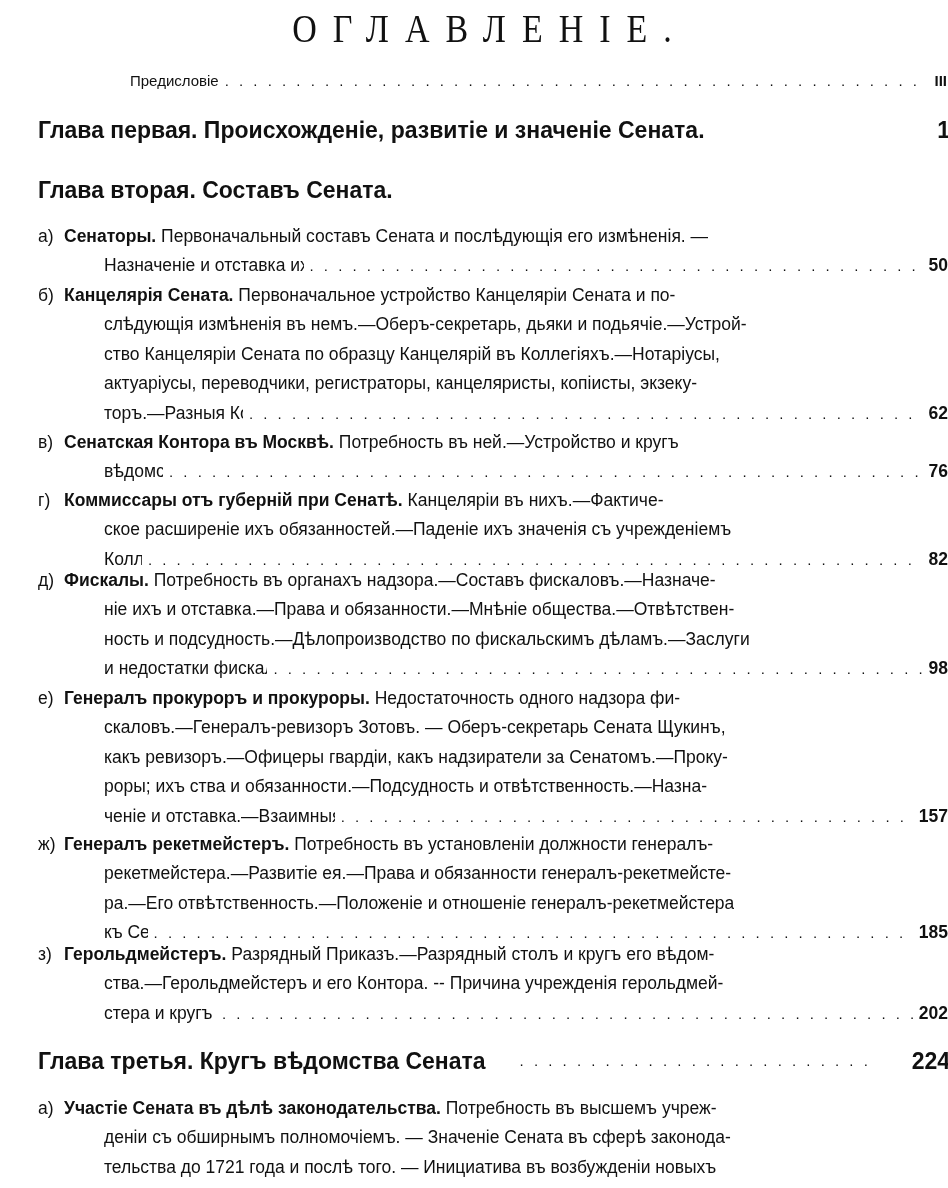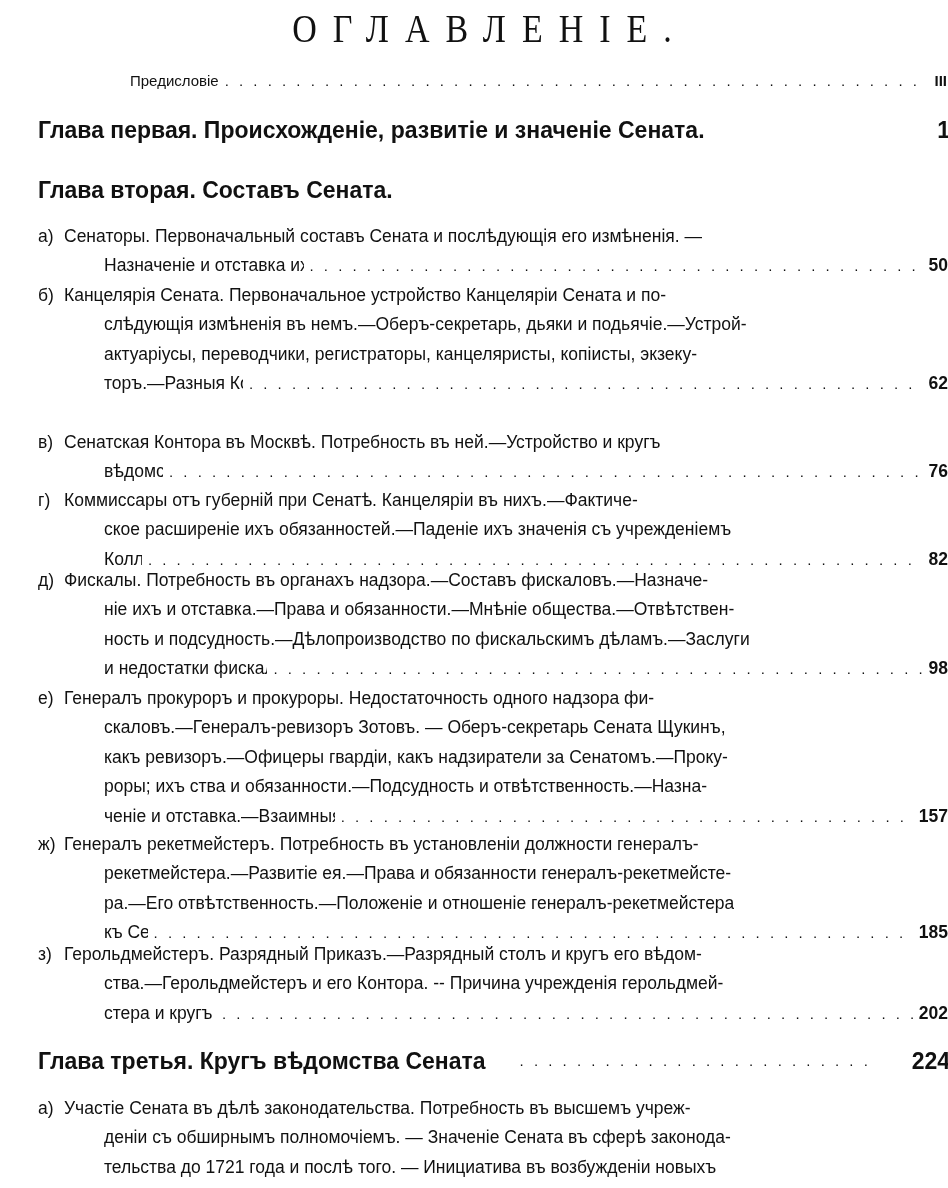--- a/index.html
+++ b/index.html
@@ -30,21 +30,21 @@
       white-space: nowrap; display: flex; align-items: flex-end;
     }
     .lbl { flex: 0 0 auto; }
     .dots { flex: 1 1 auto; overflow: hidden; margin: 0 6px; letter-spacing: 3px; font-weight: normal; font-size: 15px; }
     .dots::after { content: ". . . . . . . . . . . . . . . . . . . . . . . . . . . . . . . . . . . . . . . . . . . . . . . . . . . . . . . . . . . . . . . . . . . . . . . . . . . . . . . . . . . . . . . . . . . . . . . . . . . ."; }
     .pg { flex: 0 0 auto; text-align: right; font-weight: bold; }
     .entry { position: absolute; left: 22px; width: 910px; font-family: "Liberation Sans", "DejaVu Sans", sans-serif; font-size: 17.5px; line-height: 29.4px; }
     .entry .line { display: flex; align-items: baseline; white-space: nowrap; height: 29.4px; }
     .entry .line.cont { padding-left: 66px; }
     .entry .line .txt { flex: 0 1 auto; overflow: hidden; text-align: justify; }
-    .entry .head { font-weight: normal; }
+    .entry .head { font-weight: bold; }
     .entry .letter { display: inline-block; width: 26px; }
   </style>
 </head>
 <body>
 
 <div class="page">
 
   <div class="title">ОГЛАВЛЕНІЕ.</div>
 
   <div class="row preface" style="top:66px;">
@@ -75,20 +75,23 @@
   </div>
 
   <div class="entry" style="top:281px;">
     <div class="line">
         <span class="txt"><span class="letter">б)</span><span class="head">Канцелярія Сената.</span> <span>Первоначальное устройство Канцеляріи Сената и по-</span></span>
       </div>
     <div class="line cont">
         <span class="txt">слѣдующія измѣненія въ немъ.—Оберъ-секретарь, дьяки и подьячіе.—Устрой-</span>
       </div>
     <div class="line cont">
+        <span class="txt">ство Канцеляріи Сената по образцу Канцелярій въ Коллегіяхъ.—Нотаріусы,</span>
+      </div>
+    <div class="line cont">
         <span class="txt">актуаріусы, переводчики, регистраторы, канцеляристы, копіисты, экзеку-</span>
       </div>
     <div class="line cont">
         <span class="txt">торъ.—Разныя Конторы при Сенатѣ</span>
         <span class="dots"></span>
         <span class="pg">62</span>
       </div>
   </div>
 
   <div class="entry" style="top:428px;">

